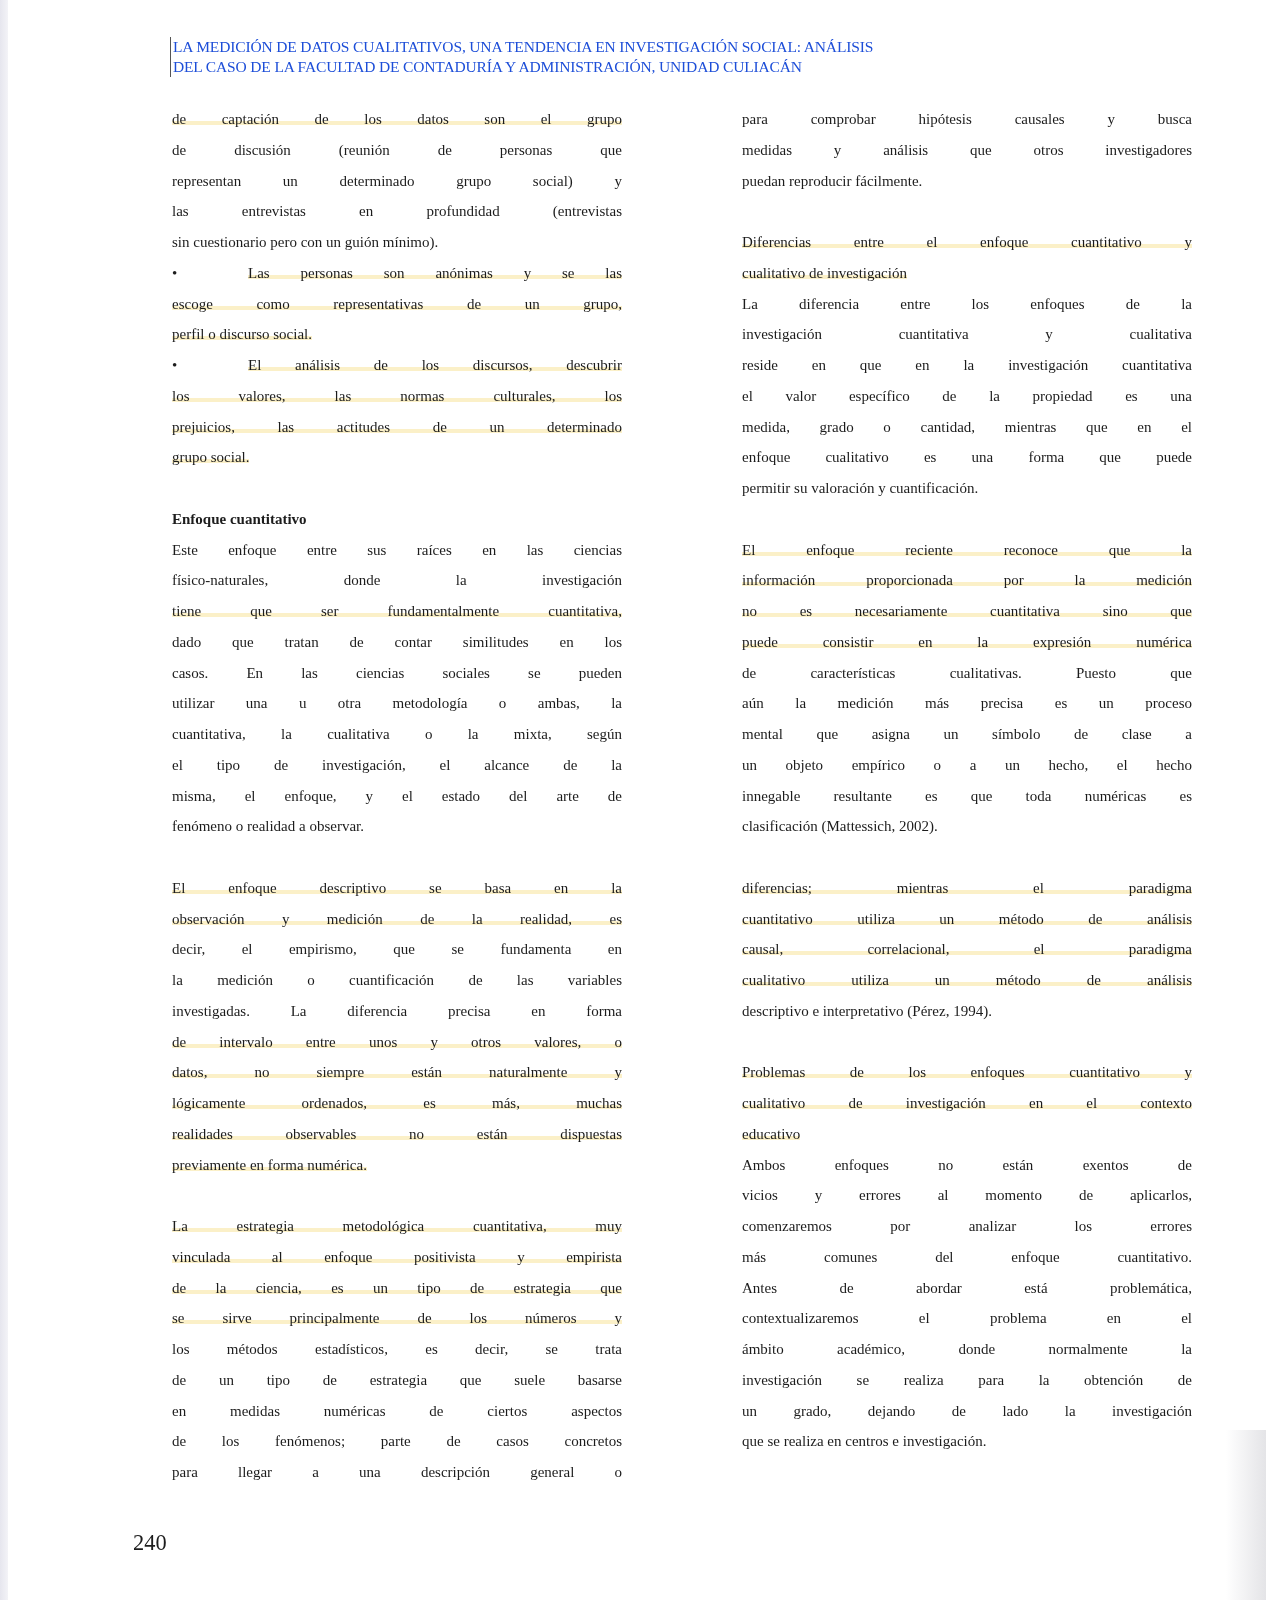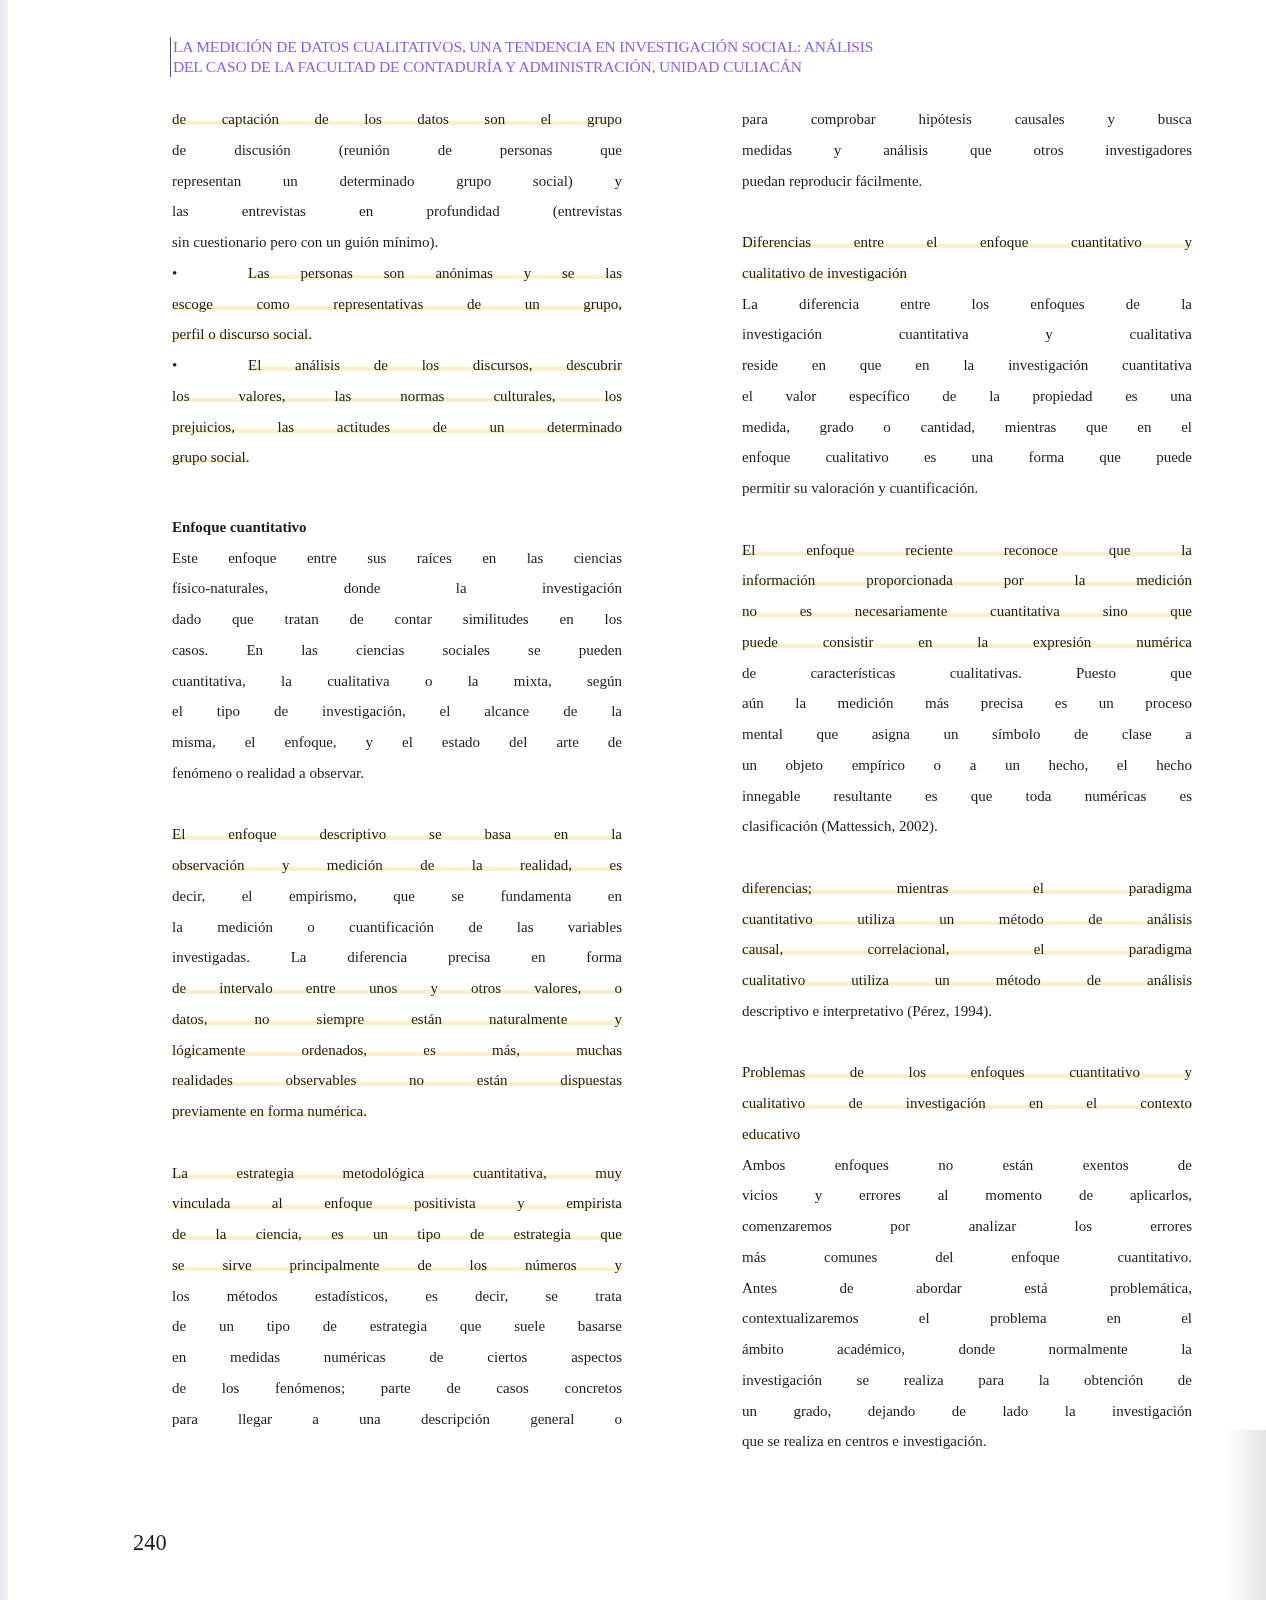--- a/index.html
+++ b/index.html
@@ -14,38 +14,38 @@
     background: linear-gradient(to right, #e6e6ee, #f3f3f7);
   }
   .right-shadow {
     position: absolute; right: 0; top: 1430px; width: 40px; height: 170px;
     background: linear-gradient(to right, rgba(255,255,255,0), rgba(225,225,228,0.9));
   }
   .running-header {
     position: absolute; left: 170px; top: 37px;
     border-left: 1px solid #555;
     padding-left: 2px;
-    font-size: 15.5px; line-height: 20px; color: #8b5cf6;
+    font-size: 15.5px; line-height: 20px; color: #1d4ed8;
     letter-spacing: -0.15px;
   }
   .running-header div { white-space: nowrap; }
   .col {
     position: absolute; top: 104px; width: 450px;
     font-size: 15px; line-height: 30.75px;
   }
   .col.left { left: 172px; }
   .col.right { left: 742px; }
   .line {
     height: 30.75px; white-space: nowrap;
     text-align: justify; text-align-last: justify;
     position: relative;
   }
   .line.last { text-align-last: left; }
   .line.gap { height: 30.75px; }
-  .line.heading { font-weight: bold; text-align-last: left; margin-top: 8px; }
+  .line.heading { font-weight: bold; text-align-last: left; }
   .hl {
     background: linear-gradient(to bottom, transparent 62%, #fbf0c8 62%, #fbf0c8 88%, transparent 88%);
   }
   .bullet-line .bullet { display: inline-block; width: 76px; text-align-last: left; }
   .page-number {
     position: absolute; left: 133px; top: 1530px;
     font-size: 22.4px;
   }
 </style>
 </head>
@@ -69,22 +69,24 @@
     <div class="line"><span class="hl">escoge como representativas de un grupo,</span></div>
     <div class="line last"><span class="hl">perfil o discurso social.</span></div>
     <div class="line bullet-line"><span class="bullet">•</span><span class="hl">El análisis de los discursos, descubrir</span></div>
     <div class="line"><span class="hl">los valores, las normas culturales, los</span></div>
     <div class="line"><span class="hl">prejuicios, las actitudes de un determinado</span></div>
     <div class="line last"><span class="hl">grupo social.</span></div>
     <div class="line gap"></div>
     <div class="line heading"><span>Enfoque cuantitativo</span></div>
     <div class="line"><span>Este enfoque entre sus raíces en las ciencias</span></div>
     <div class="line"><span>físico-naturales, donde la investigación</span></div>
+    <div class="line"><span class="hl">tiene que ser fundamentalmente cuantitativa,</span></div>
     <div class="line"><span>dado que tratan de contar similitudes en los</span></div>
     <div class="line"><span>casos. En las ciencias sociales se pueden</span></div>
+    <div class="line"><span>utilizar una u otra metodología o ambas, la</span></div>
     <div class="line"><span>cuantitativa, la cualitativa o la mixta, según</span></div>
     <div class="line"><span>el tipo de investigación, el alcance de la</span></div>
     <div class="line"><span>misma, el enfoque, y el estado del arte de</span></div>
     <div class="line last"><span>fenómeno o realidad a observar.</span></div>
     <div class="line gap"></div>
     <div class="line"><span class="hl">El enfoque descriptivo se basa en la</span></div>
     <div class="line"><span class="hl">observación y medición de la realidad, es</span></div>
     <div class="line"><span>decir, el empirismo, que se fundamenta en</span></div>
     <div class="line"><span>la medición o cuantificación de las variables</span></div>
     <div class="line"><span>investigadas. La diferencia precisa en forma</span></div>

